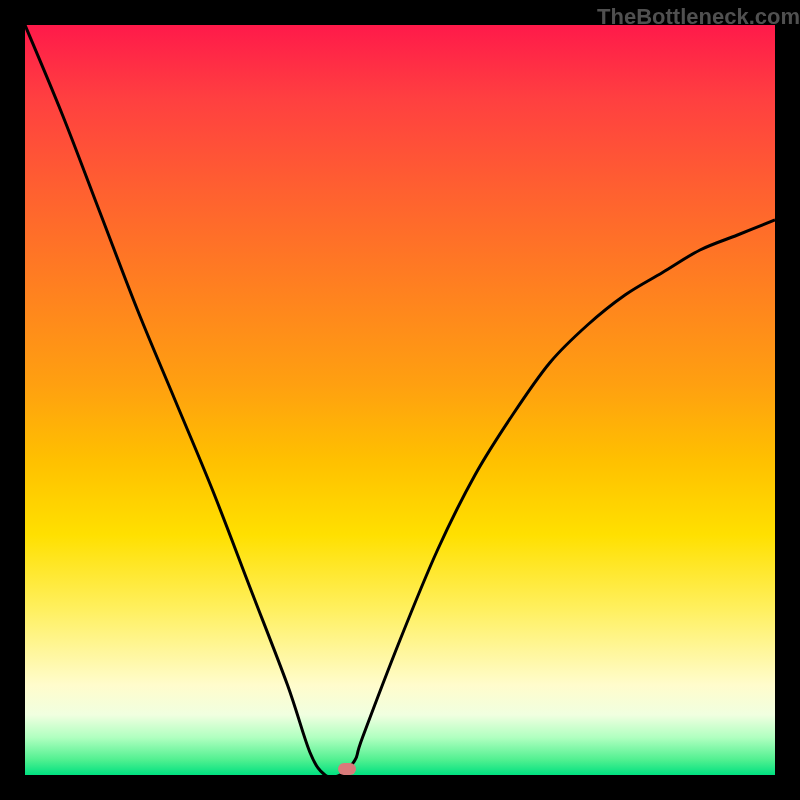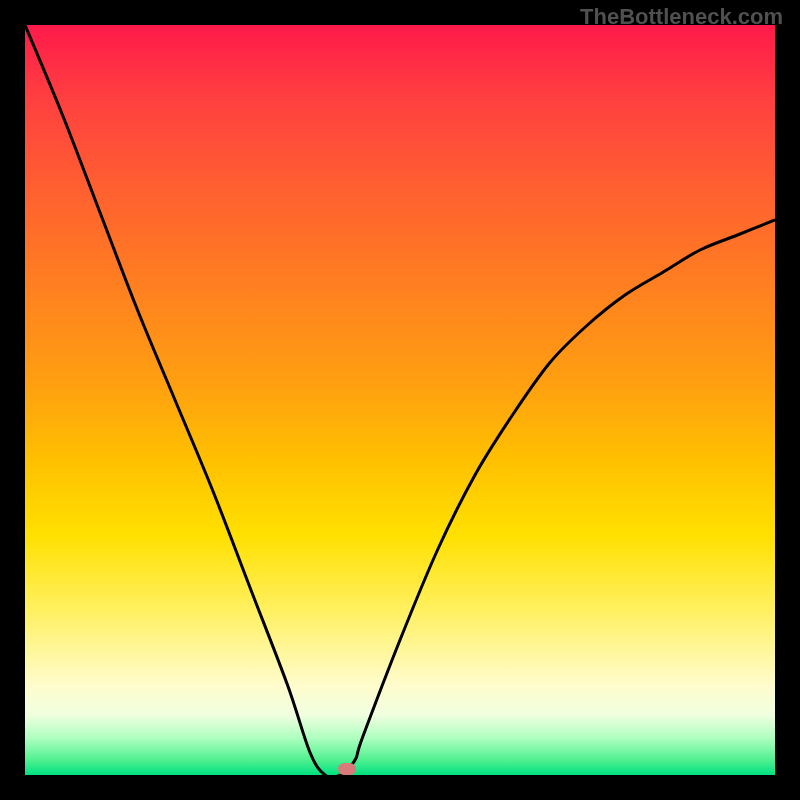--- a/index.html
+++ b/index.html
@@ -29,21 +29,21 @@
     #fffccc 88%,
     #f0ffe0 92%,
     #b0ffc0 95%,
     #50f090 98%,
     #00e080 100%
   );
 }
 .watermark {
   position: absolute;
   top: 4px;
-  right: 17px;
+  right: 0;
   color: #505050;
   font-size: 22px;
   font-weight: bold;
   z-index: 10;
 }
 .marker {
   position: absolute;
   width: 18px;
   height: 12px;
   background: #d97a7a;

